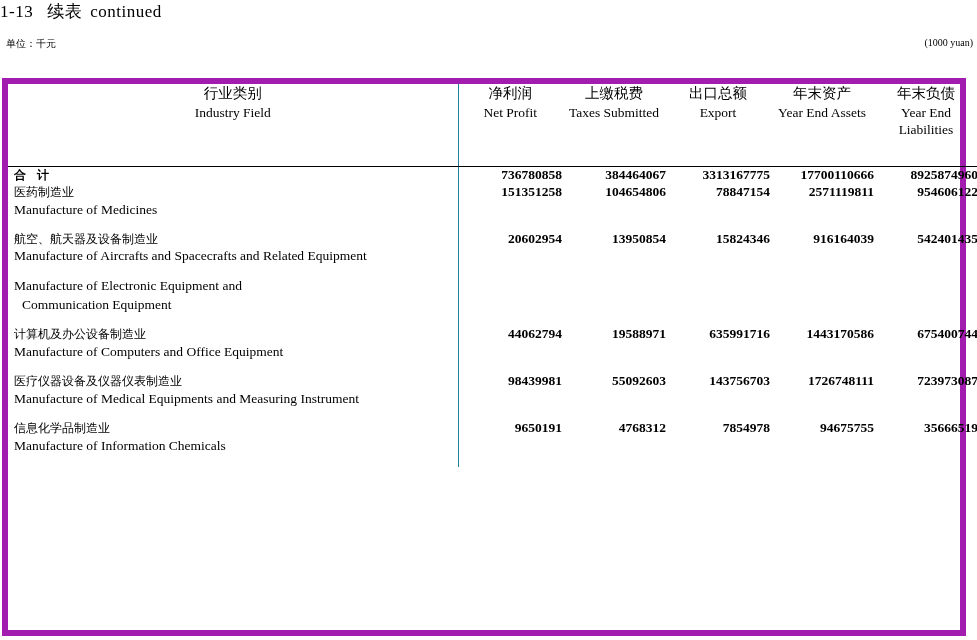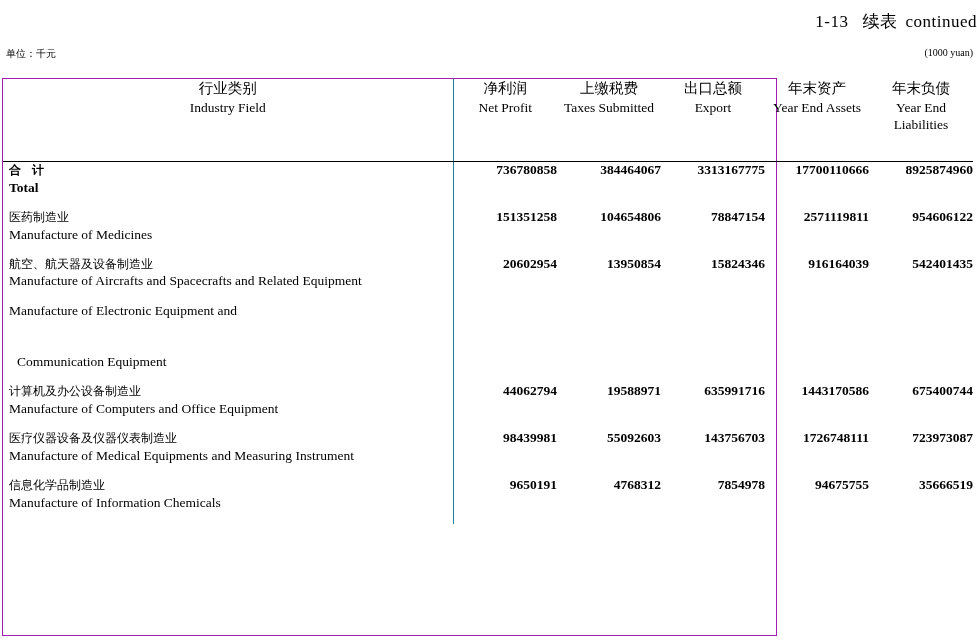--- a/index.html
+++ b/index.html
@@ -15,24 +15,24 @@
     position: relative;
     overflow: hidden;
   }
   .page {
     position: relative;
     width: 977px;
     height: 640px;
     box-sizing: border-box;
   }
   .title {
-    text-align: right;
+    text-align: left;
     font-size: 17px;
     font-family: "Liberation Serif", serif;
-    padding-top: 10px;
+    padding-top: 0;
     letter-spacing: 0.5px;
   }
   .title .tnum { margin-right: 14px; }
   .title .tcn { margin-right: 8px; }
   .unit-row {
     position: relative;
     height: 22px;
     margin-top: 14px;
     font-size: 10px;
   }
@@ -44,23 +44,23 @@
   .unit-right {
     position: absolute;
     right: 4px;
     top: 0;
     font-family: "Liberation Serif", serif;
   }
   .tablewrap {
     position: absolute;
     left: 2px;
     top: 78px;
-    width: 775px;
+    width: 964px;
     height: 558px;
-    border: 1px solid #a21caf;
+    border: 6px solid #a21caf;
     box-sizing: border-box;
   }
   table.main {
     border-collapse: collapse;
     width: 100%;
     table-layout: fixed;
   }
   table.main td, table.main th {
     padding: 0;
     vertical-align: top;
@@ -98,21 +98,21 @@
     line-height: 1.4;
     white-space: nowrap;
   }
   .label-en {
     font-size: 13.5px;
     padding-left: 6px;
     line-height: 1.4;
     font-family: "Liberation Serif", serif;
     white-space: nowrap;
   }
-  .label-en.indent { padding-left: 14px; margin-top: 32px; }
+  .label-en.indent { padding-left: 14px; }
   .num {
     font-size: 13.5px;
     text-align: right;
     padding-right: 6px;
     font-family: "Liberation Serif", serif;
     white-space: nowrap;
     font-weight: bold;
   }
   .bold { font-weight: bold; }
   .spacer-en { height: 30px; }
@@ -174,30 +174,20 @@
       <tr class="rowgroup">
         <td>
           <div class="label-cn bold total-cn">合    计</div>
         </td>
         <td class="vline num bold">736780858</td>
         <td class="num bold">384464067</td>
         <td class="num bold">3313167775</td>
         <td class="num bold">17700110666</td>
         <td class="num bold">8925874960</td>
       </tr>
-      <tr class="rowgroup">
-        <td>
-          <div class="label-en bold spacer-en">Total</div>
-        </td>
-        <td class="vline"></td>
-        <td></td>
-        <td></td>
-        <td></td>
-        <td></td>
-      </tr>
 
       <tr class="rowgroup">
         <td>
           <div class="label-cn">医药制造业</div>
         </td>
         <td class="vline num">151351258</td>
         <td class="num">104654806</td>
         <td class="num">78847154</td>
         <td class="num">2571119811</td>
         <td class="num">954606122</td>

